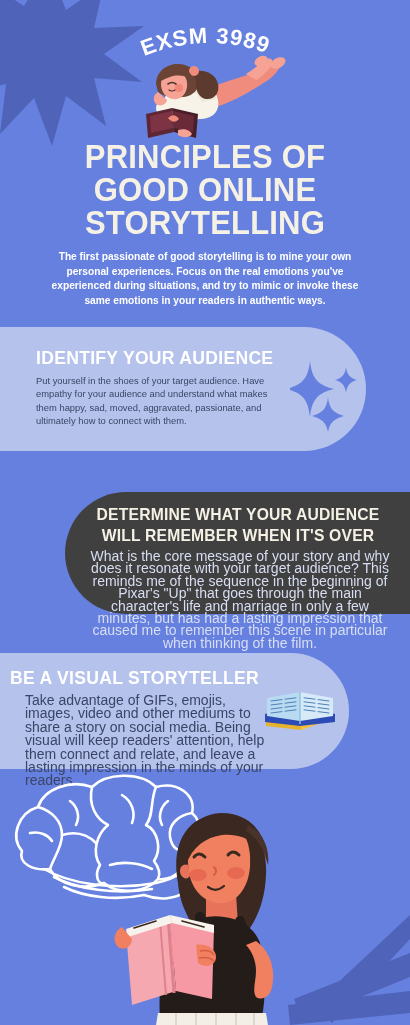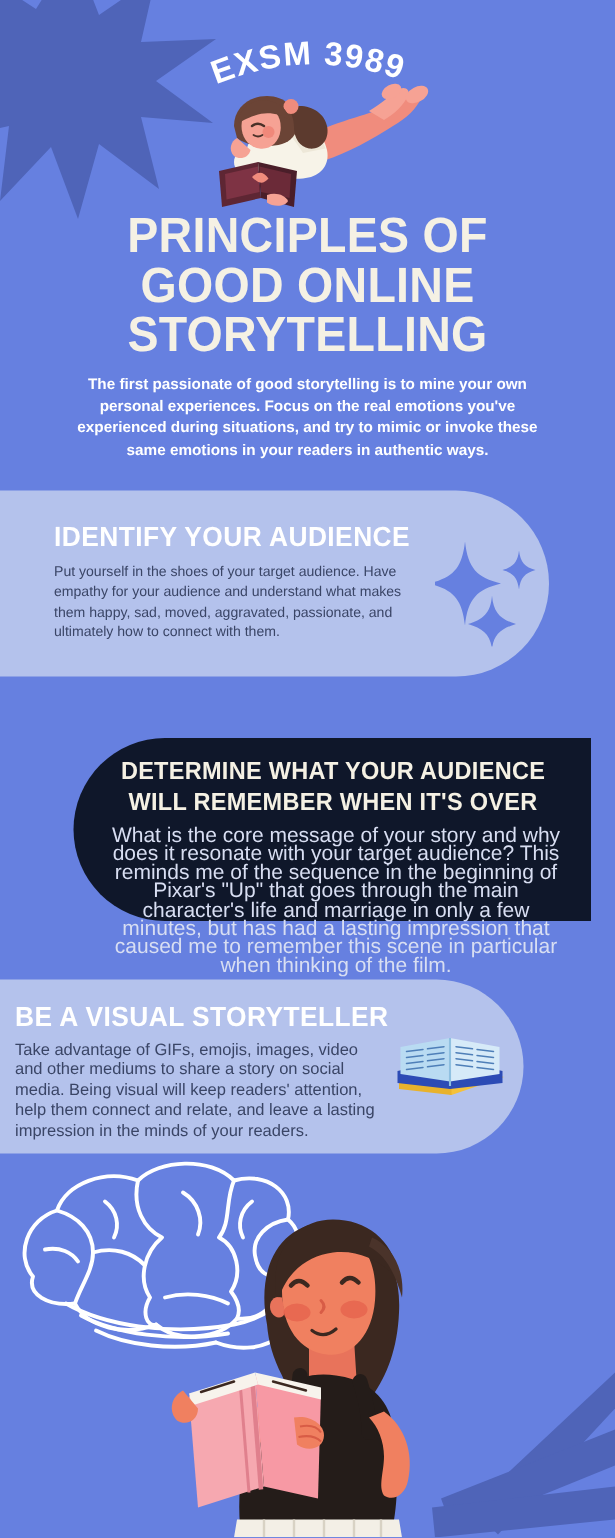--- a/index.html
+++ b/index.html
@@ -40,22 +40,22 @@
     line-height:14.6px;
     font-weight:bold;
   }
 
   
   .band-light {
     position:absolute; left:0;
     background:#B4C2EC;
   }
   .band-dark {
-    position:absolute; right:16px;
-    background:#0f172a;
+    position:absolute; right:0;
+    background:#404040;
   }
 
   
   .sec1 { top:327px; width:366px; height:124px; border-radius:0 62px 62px 0; }
   .sec1 .h { position:absolute; left:36px; top:20px; color:#FFFFFF; font-weight:bold;
              font-size:18.5px; letter-spacing:0.3px;
              font-family:"Liberation Sans Narrow","Liberation Sans",sans-serif;
              transform:scaleX(0.95); transform-origin:left center; }
   .sec1 .p { position:absolute; left:36px; top:47px; width:252px; color:#3A4566;
              font-size:9.4px; line-height:13.4px; }
@@ -70,22 +70,22 @@
              transform:scaleX(0.95); transform-origin:center center; }
   .sec2 .p { position:absolute; left:22px; top:58px; width:306px; text-align:center;
              color:#D8DEF2; font-size:14px; line-height:12.4px; }
 
   
   .sec3 { top:653px; width:349px; height:116px; border-radius:0 58px 58px 0; }
   .sec3 .h { position:absolute; left:10px; top:14px; color:#FFFFFF; font-weight:bold;
              font-size:18.5px; letter-spacing:0.3px;
              font-family:"Liberation Sans Narrow","Liberation Sans",sans-serif;
              transform:scaleX(0.95); transform-origin:left center; }
-  .sec3 .p { position:absolute; left:10px; top:41px; width:246px; color:#3A4566;
-             font-size:11px; line-height:13.4px; }
+  .sec3 .p { position:absolute; left:25px; top:41px; width:246px; color:#3A4566;
+             font-size:14px; line-height:13.4px; }
   .book-icon { position:absolute; left:262px; top:688px; width:78px; height:48px; }
 
   
   .bottom-illo { position:absolute; left:0; bottom:0; width:410px; height:260px; }
 </style>
 </head>
 <body>
 
 <div class="page">
 

